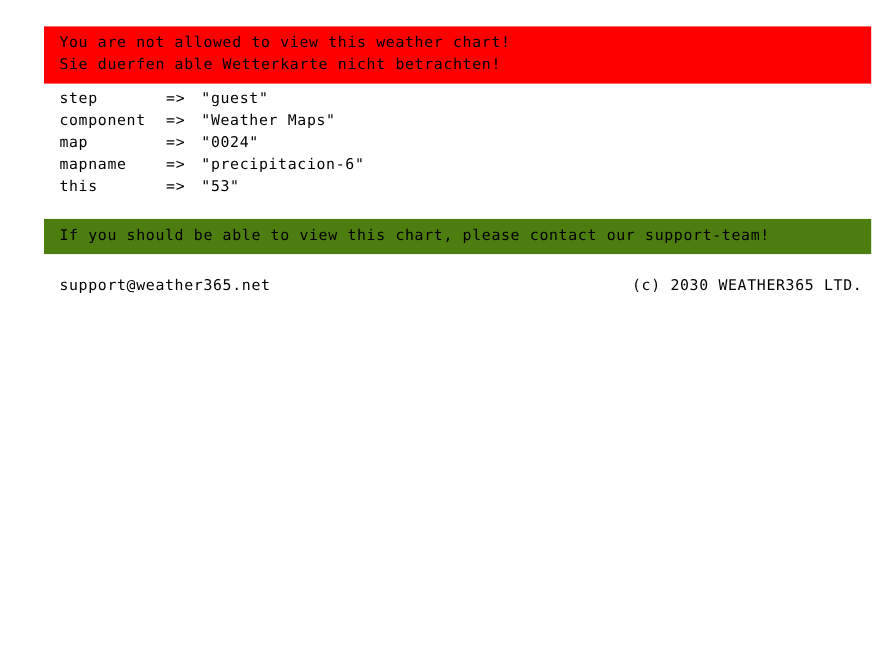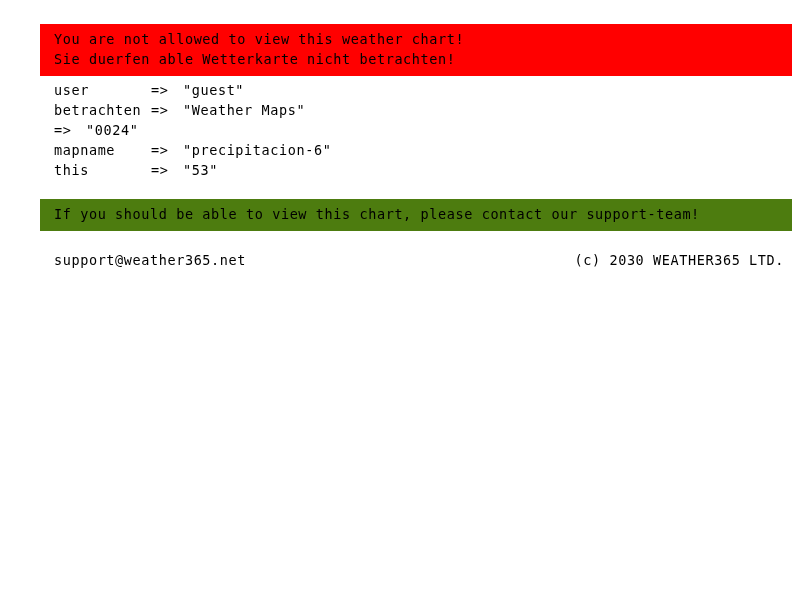--- a/index.html
+++ b/index.html
@@ -100,30 +100,31 @@
 
 <div class="page">
 
   <div class="banner banner-error">
     <div class="banner-line">You are not allowed to view this weather chart!</div>
     <div class="banner-line">Sie duerfen able Wetterkarte nicht betrachten!</div>
   </div>
 
   <div class="params">
     <div class="param-row">
-      <span class="param-key">user</span>
+      <span class="param-key">step</span>
       <span class="param-arrow">=&gt;</span>
       <span class="param-val">"guest"</span>
     </div>
     <div class="param-row">
-      <span class="param-key">betrachten</span>
+      <span class="param-key">component</span>
       <span class="param-arrow">=&gt;</span>
       <span class="param-val">"Weather Maps"</span>
     </div>
     <div class="param-row">
+      <span class="param-key">map</span>
       <span class="param-arrow">=&gt;</span>
       <span class="param-val">"0024"</span>
     </div>
     <div class="param-row">
       <span class="param-key">mapname</span>
       <span class="param-arrow">=&gt;</span>
       <span class="param-val">"precipitacion-6"</span>
     </div>
     <div class="param-row">
       <span class="param-key">this</span>

